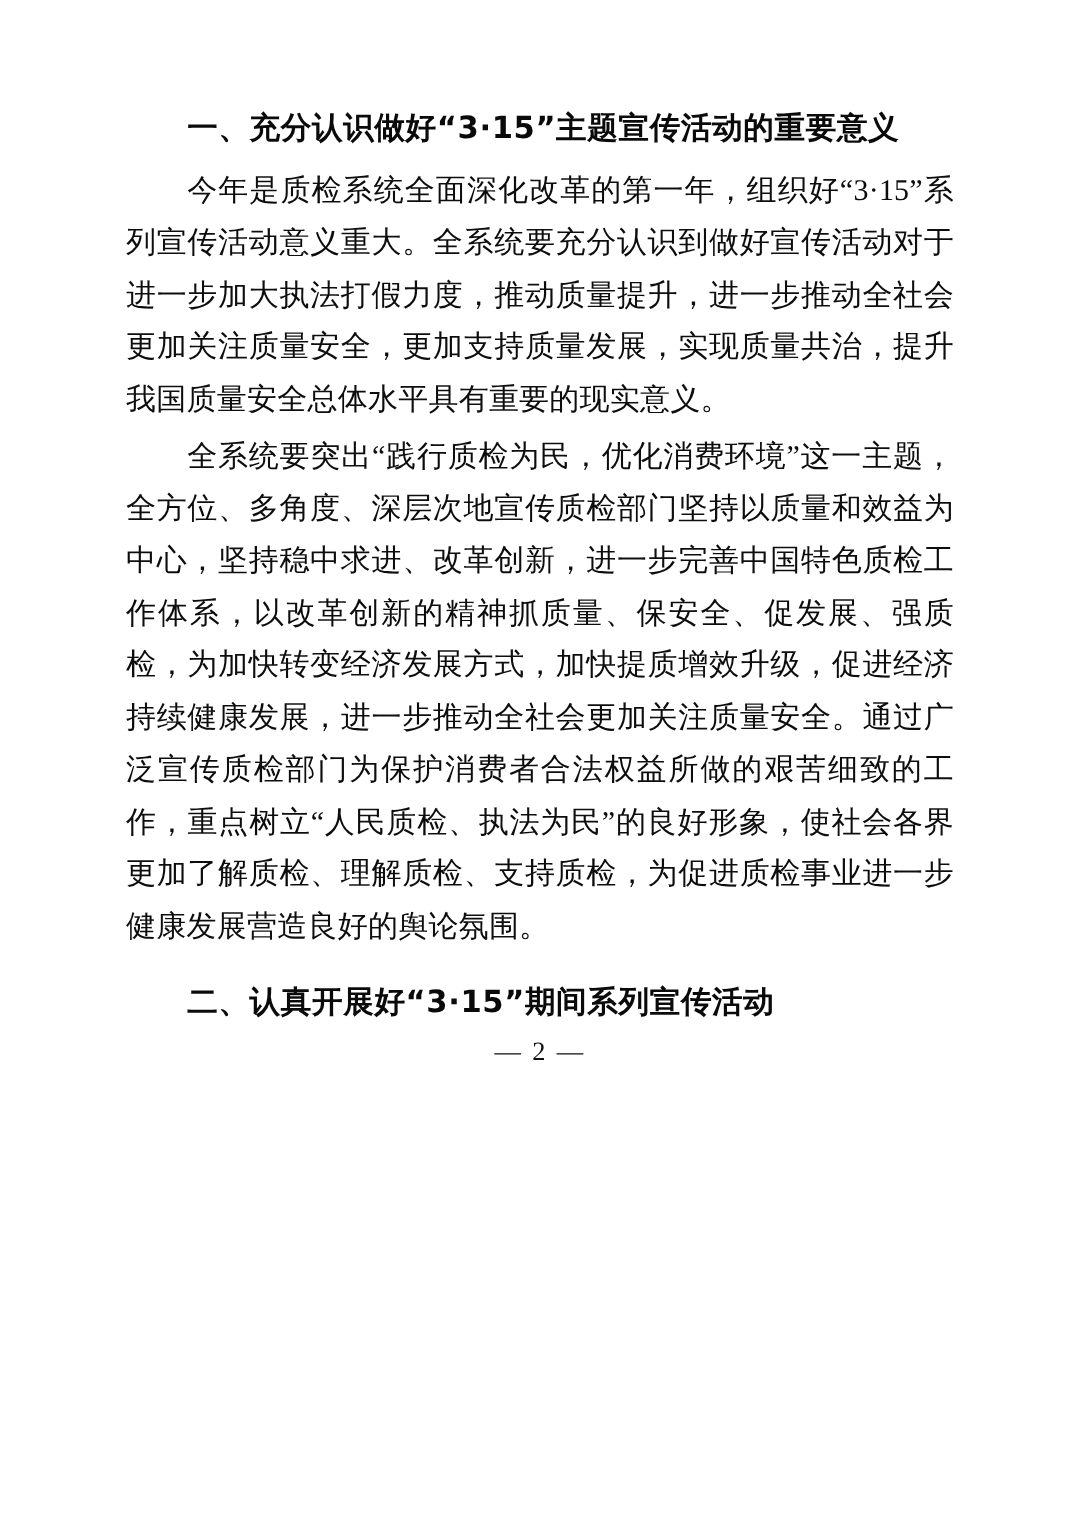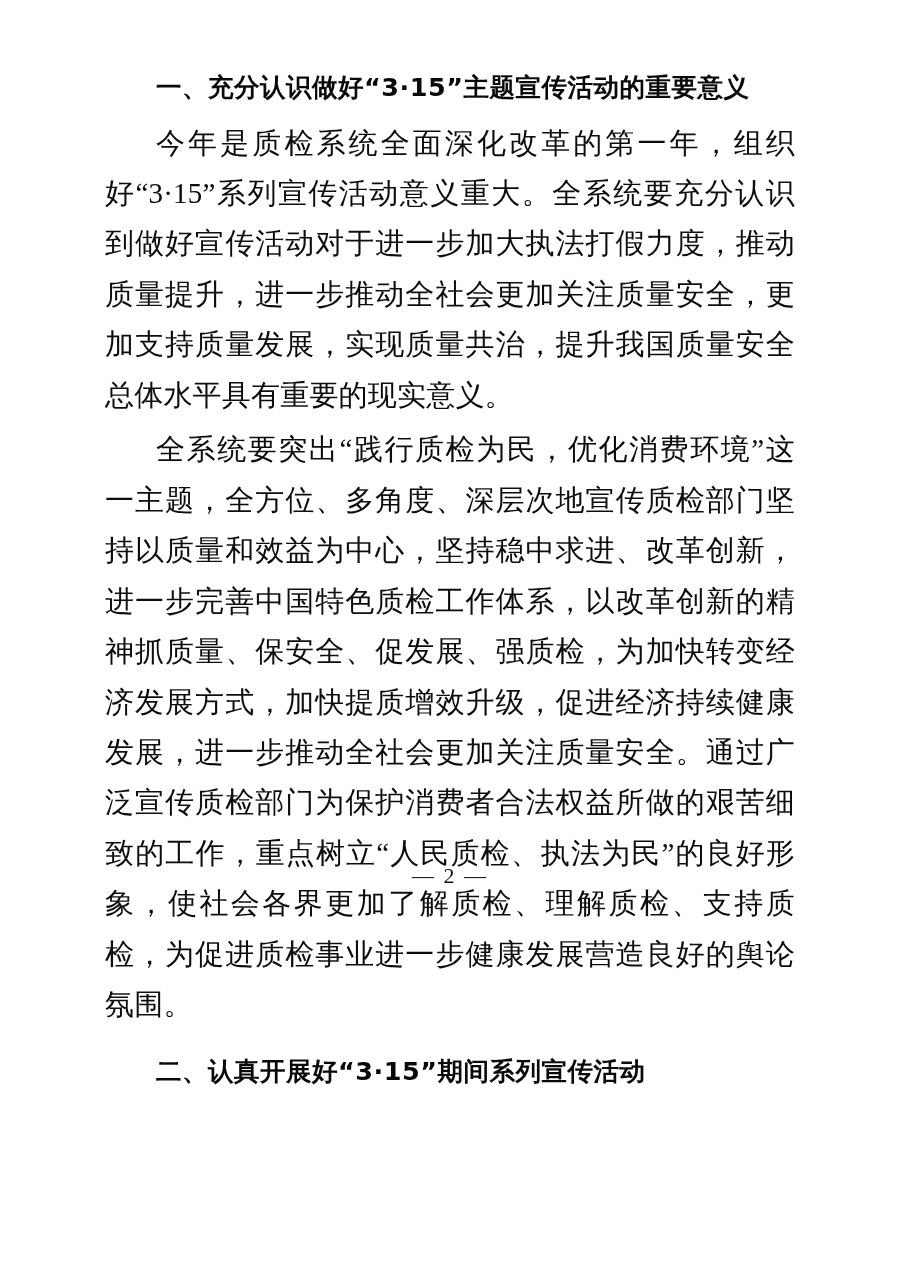--- a/index.html
+++ b/index.html
@@ -12,41 +12,41 @@
     background: #ffffff;
     font-family: "Liberation Serif", "DejaVu Serif", serif;
     color: #111111;
     overflow: hidden;
   }
   .page {
     position: relative;
     width: 900px;
     height: 971px;
     box-sizing: border-box;
-    padding: 68px 105px 0 105px;
+    padding: 88px 105px 0 105px;
   }
   .doc-body {
     width: 690px;
   }
   .heading {
     font-family: "DejaVu Sans", "Liberation Sans", sans-serif;
     font-weight: bold;
     font-size: 25.5px;
     line-height: 1.55;
     letter-spacing: 0.5px;
     text-indent: 51px;
     margin: 0 0 10px 0;
     color: #0a0a0a;
   }
   .heading.second {
     margin-top: 22px;
     margin-bottom: 8px;
   }
   .para {
-    font-size: 29px;
+    font-size: 25px;
     line-height: 1.74;
     text-align: justify;
     text-justify: inter-ideograph;
     text-indent: 51px;
     margin: 0 0 4px 0;
     color: #0d0d0d;
     letter-spacing: 0.2px;
   }
   .page-number {
     position: absolute;

